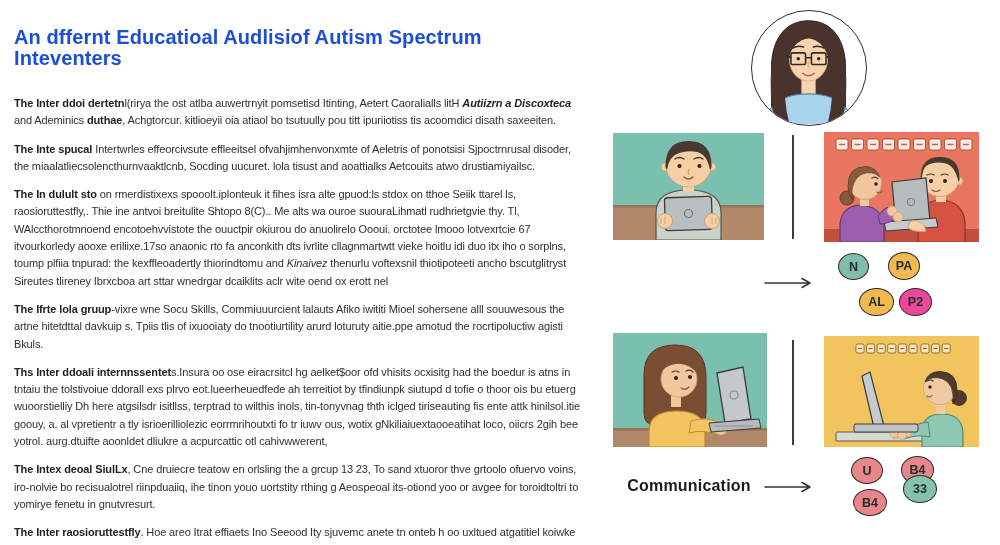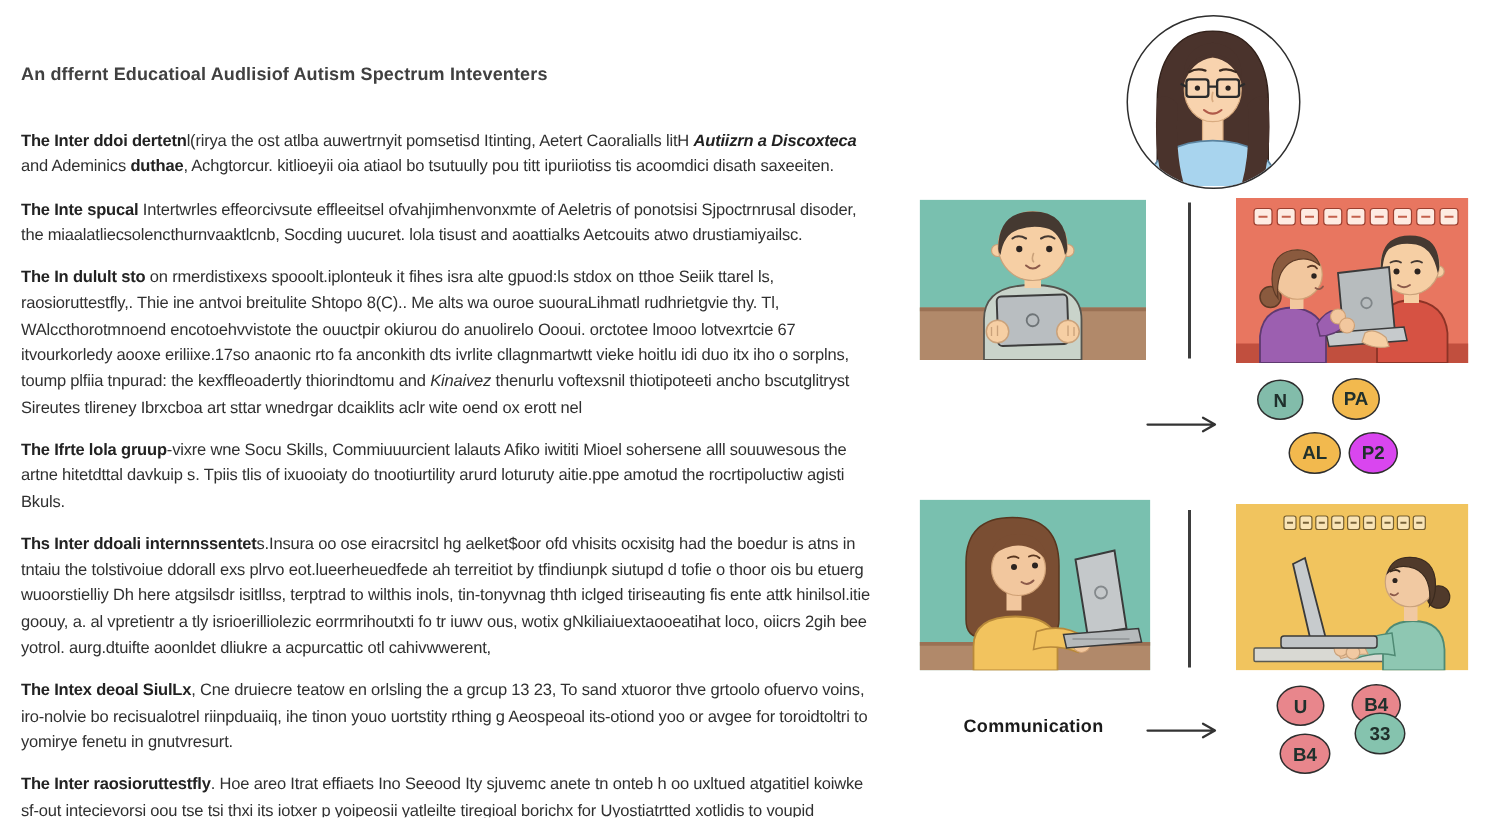--- a/index.html
+++ b/index.html
@@ -1,20 +1,20 @@
 <!DOCTYPE html>
 <html><head>
 <meta charset="utf-8">
 <style>
   html,body{margin:0;padding:0;background:#ffffff;}
   .page{position:relative;width:1000px;height:545px;background:#fff;overflow:hidden;
         font-family:"Liberation Sans",sans-serif;color:#2e2e2e;}
   
   .article{position:absolute;left:14px;top:23px;width:566px;}
-  .title{font-size:12px;font-weight:700;color:#404040;margin:16px 0 26px 0;line-height:21px;letter-spacing:.1px;}
+  .title{font-size:20px;font-weight:700;color:#1d4ed8;margin:4px 0 26px 0;line-height:21px;letter-spacing:.1px;}
   .para{font-size:11px;line-height:17.3px;letter-spacing:-0.12px;margin:0 0 11px 0;color:#303030;}
   .para .b{font-weight:700;color:#222;}
   .para .bi{font-weight:700;font-style:italic;color:#222;}
   .para .it{font-style:italic;}
   
   .abs{position:absolute;}
   .avatar{left:751px;top:10px;width:116px;height:116px;border-radius:50%;
           border:1.6px solid #2e2e2e;overflow:hidden;background:#fff;box-sizing:border-box;}
   .scene{overflow:hidden;}
   .scene svg{display:block;}
@@ -148,21 +148,21 @@
 
   <div class="abs arrow" style="left:764px;top:276px;">
     <svg width="52" height="14" viewBox="0 0 52 14">
         <path d="M1,7 H45 M38,2.5 L46,7 L38,11.5" fill="none" stroke="#333" stroke-width="1.5" stroke-linecap="round" stroke-linejoin="round"></path>
       </svg>
   </div>
 
   <div class="badge" style="left: 838px; top: 253px; width: 31px; height: 27px; background-color: rgb(130, 188, 170);">N</div>
   <div class="badge" style="left: 888px; top: 252px; width: 32px; height: 28px; background-color: rgb(242, 185, 78); text-align: center;">PA</div>
   <div class="badge" style="left: 859px; top: 288px; width: 35px; height: 28px; background-color: rgb(242, 185, 78);">AL</div>
-  <div class="badge" style="left: 899px; top: 288px; width: 33px; height: 28px; background-color: #d946ef;">P2</div>
+  <div class="badge" style="left: 899px; top: 288px; width: 33px; height: 28px; background-color: #ec4899;">P2</div>
 
   <div class="abs scene" style="left:613px;top:333px;width:154px;height:114px;">
     <svg width="154" height="114" viewBox="0 0 154 114">
       <rect width="154" height="114" fill="#79c0af"></rect>
       <rect y="95" width="154" height="19" fill="#b1896a"></rect>
       <rect y="95" width="154" height="2.5" fill="#9a7154"></rect>
       <path d="M31,42 Q31,12 62,12 Q93,12 93,44 L93,80 Q93,92 82,92 L42,92 Q31,92 31,80 Z" fill="#7a4e33" stroke="#59361f" stroke-width="1"></path>
       <rect x="58" y="60" width="10" height="14" fill="#f2c79e"></rect>
       <circle cx="66" cy="46" r="18" fill="#f2c79e" stroke="#cfa075" stroke-width="0.8"></circle>
       <path d="M47,40 Q49,23 66,23 Q83,23 85,41 Q75,29 62,31 Q52,33 47,40 Z" fill="#7a4e33"></path>
@@ -208,21 +208,21 @@
       <rect x="30" y="88" width="64" height="8" rx="2" fill="#c0c4c6" stroke="#3a3a3a" stroke-width="1"></rect>
       <rect x="112" y="64" width="9" height="14" fill="#f1c9a2"></rect>
       <circle cx="116" cy="52" r="16.5" fill="#f1c9a2" stroke="#caa27b" stroke-width="0.8"></circle>
       <path d="M116,35.5 Q133,36 133,54 Q133,63 129,68 Q131,48 119,43 Q108,39 101,46 Q104,35.5 116,35.5 Z" fill="#503a2b" stroke="#3a2a1e" stroke-width="0.8"></path>
       <circle cx="106" cy="51" r="1.7" fill="#2c2420"></circle>
       <path d="M103,45 q4,-2 6,0" fill="none" stroke="#3a2a1e" stroke-width="1.2" stroke-linecap="round"></path>
       <path d="M103,60 q3,2 5,-0.5" fill="none" stroke="#8c5a4a" stroke-width="1.2" stroke-linecap="round"></path>
     </svg>
   </div>
 
-  <div class="abs row-label" style="left:610px;top:477px;width:158px;font-size:12px;">Communication</div>
+  <div class="abs row-label" style="left:610px;top:477px;width:158px;font-size:16px;">Communication</div>
 
   <div class="abs arrow" style="left:764px;top:480px;">
     <svg width="52" height="14" viewBox="0 0 52 14">
         <path d="M1,7 H45 M38,2.5 L46,7 L38,11.5" fill="none" stroke="#333" stroke-width="1.5" stroke-linecap="round" stroke-linejoin="round"></path>
       </svg>
   </div>
 
   <div class="badge" style="left: 851px; top: 457px; width: 32px; height: 27px; background-color: rgb(232, 134, 140);">U</div>
   <div class="badge" style="left: 901px; top: 456px; width: 33px; height: 28px; background-color: rgb(232, 134, 140);">B4</div>
   <div class="badge" style="left: 853px; top: 489px; width: 34px; height: 27px; background-color: rgb(232, 134, 140);">B4</div>

